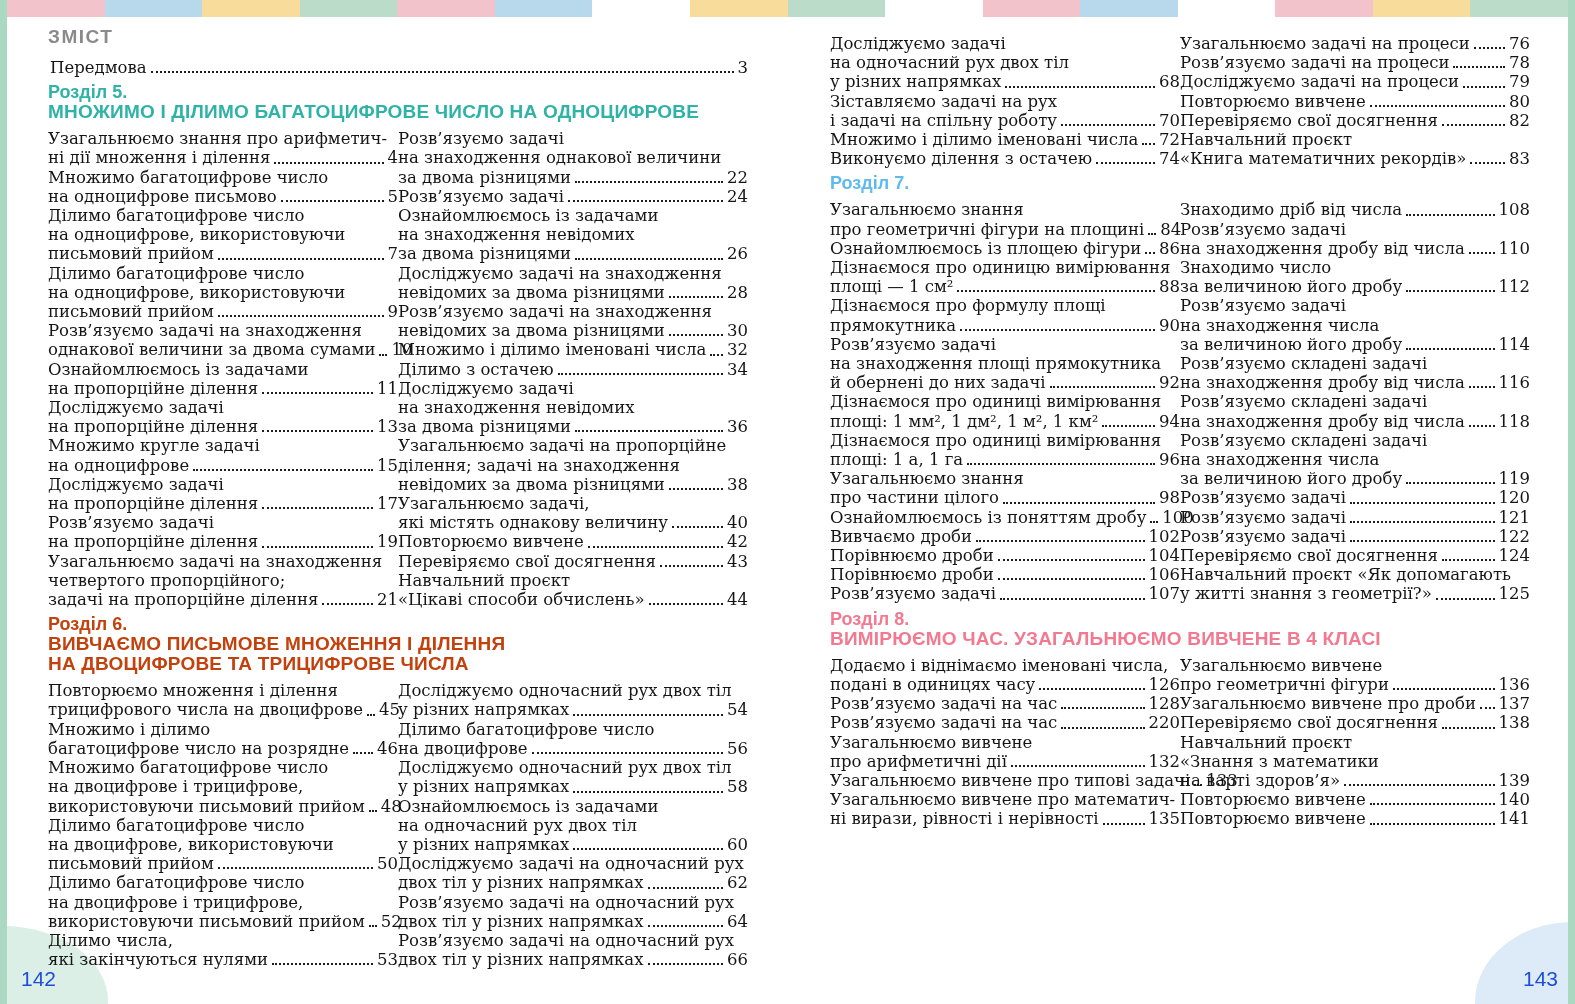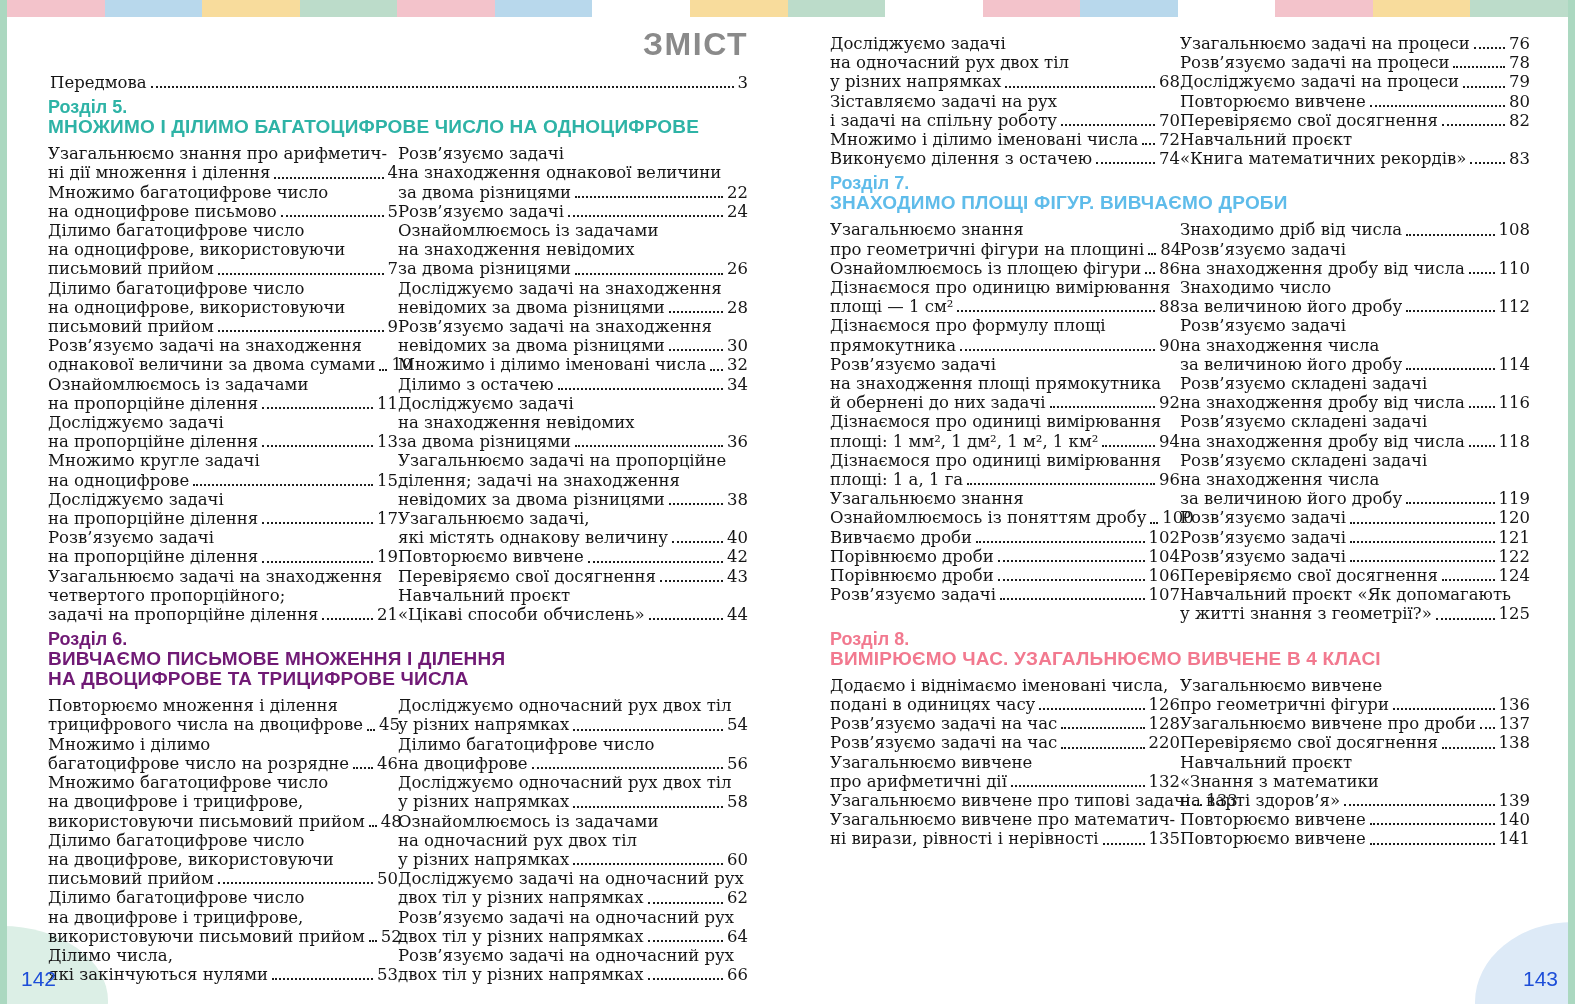--- a/index.html
+++ b/index.html
@@ -22,22 +22,22 @@
     position:absolute;z-index:4;font-family:"Liberation Sans",sans-serif;
     font-size:21px;color:#1d4ed8;
   }
   .pagenum.l{left:21px;bottom:13px}
   .pagenum.r{right:17px;bottom:13px}
   
   .page{position:absolute;width:700px;z-index:2}
   .page.left{left:48px;top:26px}
   .page.right{left:830px;top:34px}
   .doc-title{
-    text-align:right;font-family:"Liberation Sans",sans-serif;font-weight:bold;
-    font-size:32px;letter-spacing:1.5px;color:#8a8a8a;margin:0 0 10px 0;
+    text-align:left;font-family:"Liberation Sans",sans-serif;font-weight:bold;
+    font-size:19px;letter-spacing:1.5px;color:#8a8a8a;margin:0 0 10px 0;
   }
   .sec-header{
     text-align:left;font-family:"Liberation Sans",sans-serif;font-weight:bold;
     margin:5px 0 7px 0;line-height:20px;
   }
   .sec-kicker{font-size:18px}
   .sec-title-line{font-size:19px;letter-spacing:.2px}
   .cols{display:flex;}
   .col{flex:1;min-width:0}
   .entry{font-size:16.5px;line-height:19.2px}
@@ -290,21 +290,21 @@
           <div class="entry">
             <div class="eline">Навчальний проєкт</div>
             <div class="row">
               <span class="t">«Цікаві способи обчислень»</span>
               <span class="dots"></span>
               <span class="pg">44</span>
             </div>
           </div>
         </div>
       </div>
-      <div class="sec-header" style="color: #701a75;">
+      <div class="sec-header" style="color: #c2410c;">
         <div class="sec-kicker">Розділ 6.</div>
         <div class="sec-title-line">ВИВЧАЄМО ПИСЬМОВЕ МНОЖЕННЯ І ДІЛЕННЯ</div>
         <div class="sec-title-line">НА ДВОЦИФРОВЕ ТА ТРИЦИФРОВЕ ЧИСЛА</div>
       </div>
       <div class="cols">
         <div class="col">
           <div class="entry">
             <div class="eline">Повторюємо множення і ділення</div>
             <div class="row">
               <span class="t">трицифрового числа на двоцифрове</span>
@@ -496,21 +496,20 @@
             <div class="row">
               <span class="t">«Книга математичних рекордів»</span>
               <span class="dots"></span>
               <span class="pg">83</span>
             </div>
           </div>
         </div>
       </div>
       <div class="sec-header" style="color: rgb(95, 188, 234);">
         <div class="sec-kicker">Розділ 7.</div>
-        <div class="sec-title-line">ЗНАХОДИМО ПЛОЩІ ФІГУР. ВИВЧАЄМО ДРОБИ</div>
       </div>
       <div class="cols">
         <div class="col">
           <div class="entry">
             <div class="eline">Узагальнюємо знання</div>
             <div class="row">
               <span class="t">про геометричні фігури на площині</span>
               <span class="dots"></span>
               <span class="pg">84</span>
             </div>
@@ -558,20 +557,25 @@
           <div class="entry">
             <div class="eline">Дізнаємося про одиниці вимірювання</div>
             <div class="row">
               <span class="t">площі: 1 а, 1 га</span>
               <span class="dots"></span>
               <span class="pg">96</span>
             </div>
           </div>
           <div class="entry">
             <div class="eline">Узагальнюємо знання</div>
+            <div class="row">
+              <span class="t">про частини цілого</span>
+              <span class="dots"></span>
+              <span class="pg">98</span>
+            </div>
           </div>
           <div class="entry">
             <div class="row">
               <span class="t">Ознайомлюємось із поняттям дробу</span>
               <span class="dots"></span>
               <span class="pg">100</span>
             </div>
           </div>
           <div class="entry">
             <div class="row">

